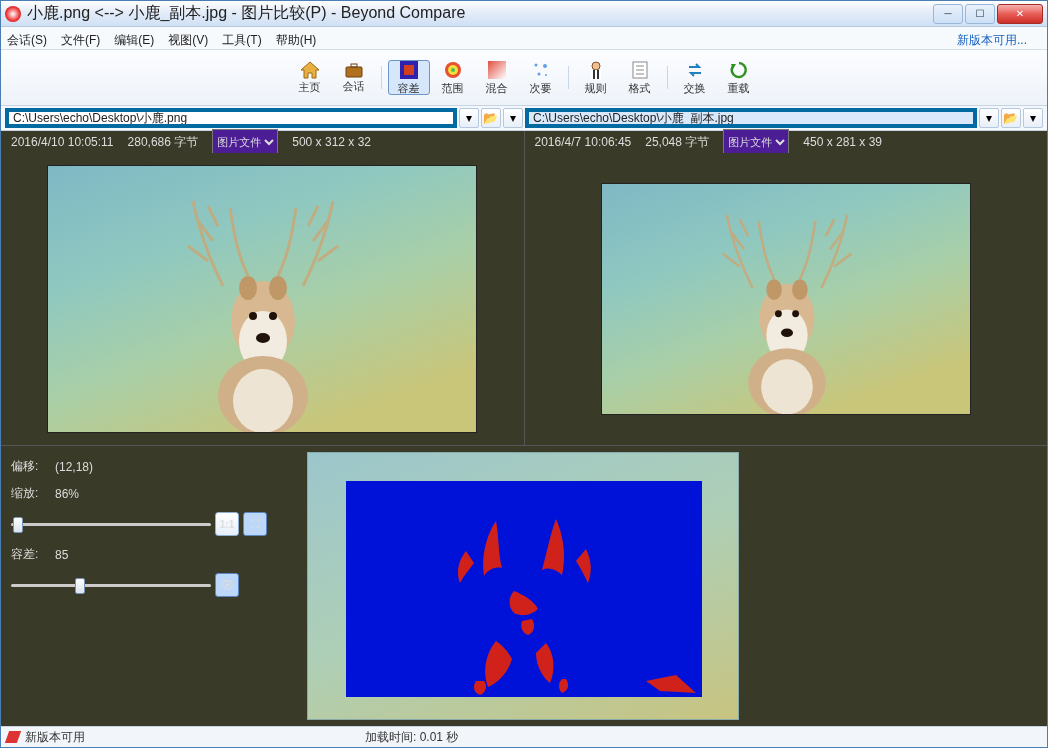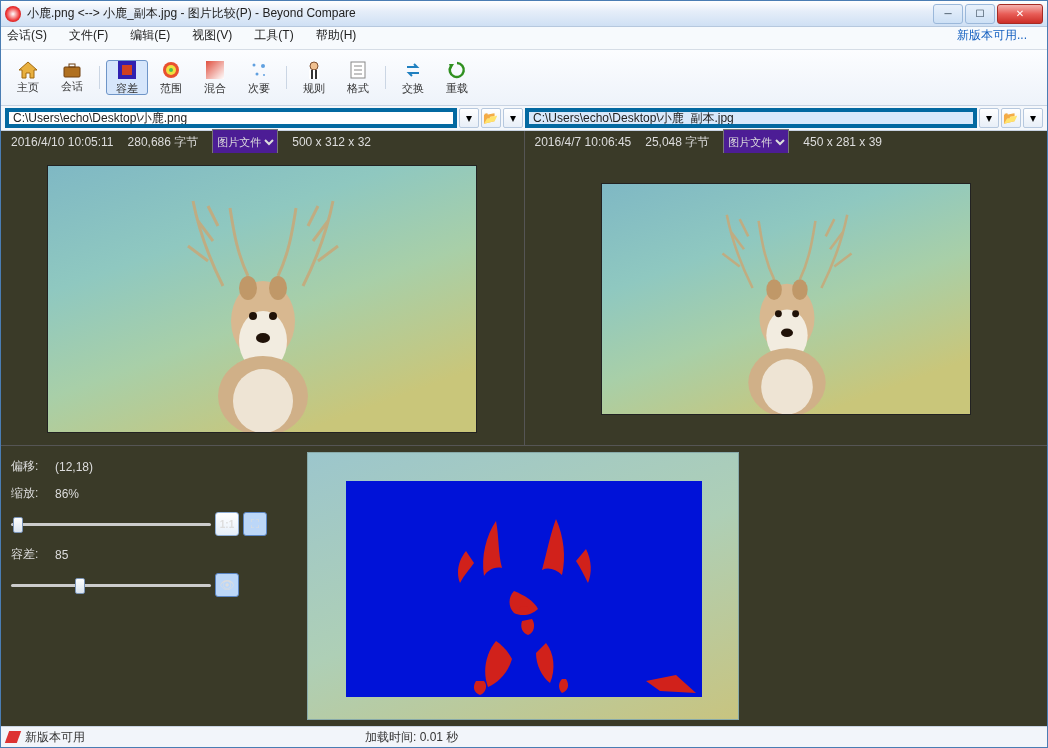--- a/index.html
+++ b/index.html
@@ -1,27 +1,27 @@
 <!DOCTYPE html>
 <html><head>
 <meta charset="utf-8">
 <style>
   * { box-sizing: border-box; margin: 0; padding: 0; }
   html, body { width: 1048px; height: 748px; overflow: hidden; font-family: "Microsoft YaHei", "SimSun", Tahoma, sans-serif; font-size: 12px; }
   .window { width: 1048px; height: 748px; background: #fff; display: flex; flex-direction: column; border: 1px solid #4a7db3; }
   .titlebar { height: 28px; background: linear-gradient(#ffffff,#e6eef9 40%,#cfe0f4); display: flex; align-items: center; padding: 0 4px; border-bottom: 1px solid #b6c8de; }
   .titlebar .appicon { width: 16px; height: 16px; border-radius: 50%; background: radial-gradient(#fff,#e33 60%,#800); margin-right: 6px; }
-  .titlebar .title { flex: 1; color: #222; font-size: 12px; }
+  .titlebar .title { flex: 1; color: #222; font-size: 16px; }
   .winbtns { display: flex; gap: 2px; }
   .winbtn { width: 30px; height: 20px; background: linear-gradient(#e9f1fb,#cde0f5); border: 1px solid #9bb8da; border-radius: 3px; display:flex;align-items:center;justify-content:center; font-size:10px; color:#234; }
   .winbtn.close { background: linear-gradient(#f5b3b0,#e85d57,#cc2e27); color:#fff; border-color:#a62b24; width:46px;}
-  .menubar { height: 24px; display:flex; align-items:flex-start; padding: 0 6px; border-bottom:1px solid #d6dde6; background:#f7fafd;gap:8px; }
+  .menubar { height: 24px; display:flex; align-items:flex-end; padding: 0 6px; border-bottom:1px solid #d6dde6; background:#f7fafd; }
   .menubar span { margin-right: 14px; color:#222; }
   .menubar .update { margin-left:auto; color:#1560c0; }
-  .toolbar { height: 56px; background: linear-gradient(#fcfdff,#eef3fa); border-bottom:1px solid #c8d3e2; display:flex; align-items:stretch; padding:10px 6px; gap:2px;}
+  .toolbar { height: 56px; background: linear-gradient(#fcfdff,#eef3fa); border-bottom:1px solid #c8d3e2; display:flex; align-items:stretch; padding:10px 6px; gap:2px;justify-content:center;}
   .tbtn { width:42px; display:flex; flex-direction:column; align-items:center; justify-content:center; border:1px solid transparent; border-radius:3px; padding:2px 0; }
   .tbtn.active{border-color:#6e95c8;background:#d6e6fb;}
   .tbtn .ticon{width:22px;height:22px;display:flex;align-items:center;justify-content:center;}
   .tbtn .tlbl{font-size:11px;color:#333;margin-top:1px;}
   .tsep{width:1px;background:#cbd6e4;margin:6px 4px;}
   .pathrow { height:26px; display:flex; align-items:center; gap:2px; padding:2px 4px; background:#f4f7fb; border-bottom:1px solid #c8d3e2;}
   .pathrow .half { flex:1; display:flex; align-items:center; gap:2px;}
   .pathrow input { flex:1; height:20px; border:4px solid #0369a1; background:#fff; padding:0 4px; font-size:12px; color:#222; }
   .pathrow .half.right input { background:#d9e9fb; }
   .smallbtn { width:20px; height:20px; border:1px solid #b6c8de; background:linear-gradient(#fff,#e8eff8); border-radius:2px; display:flex;align-items:center;justify-content:center;}

